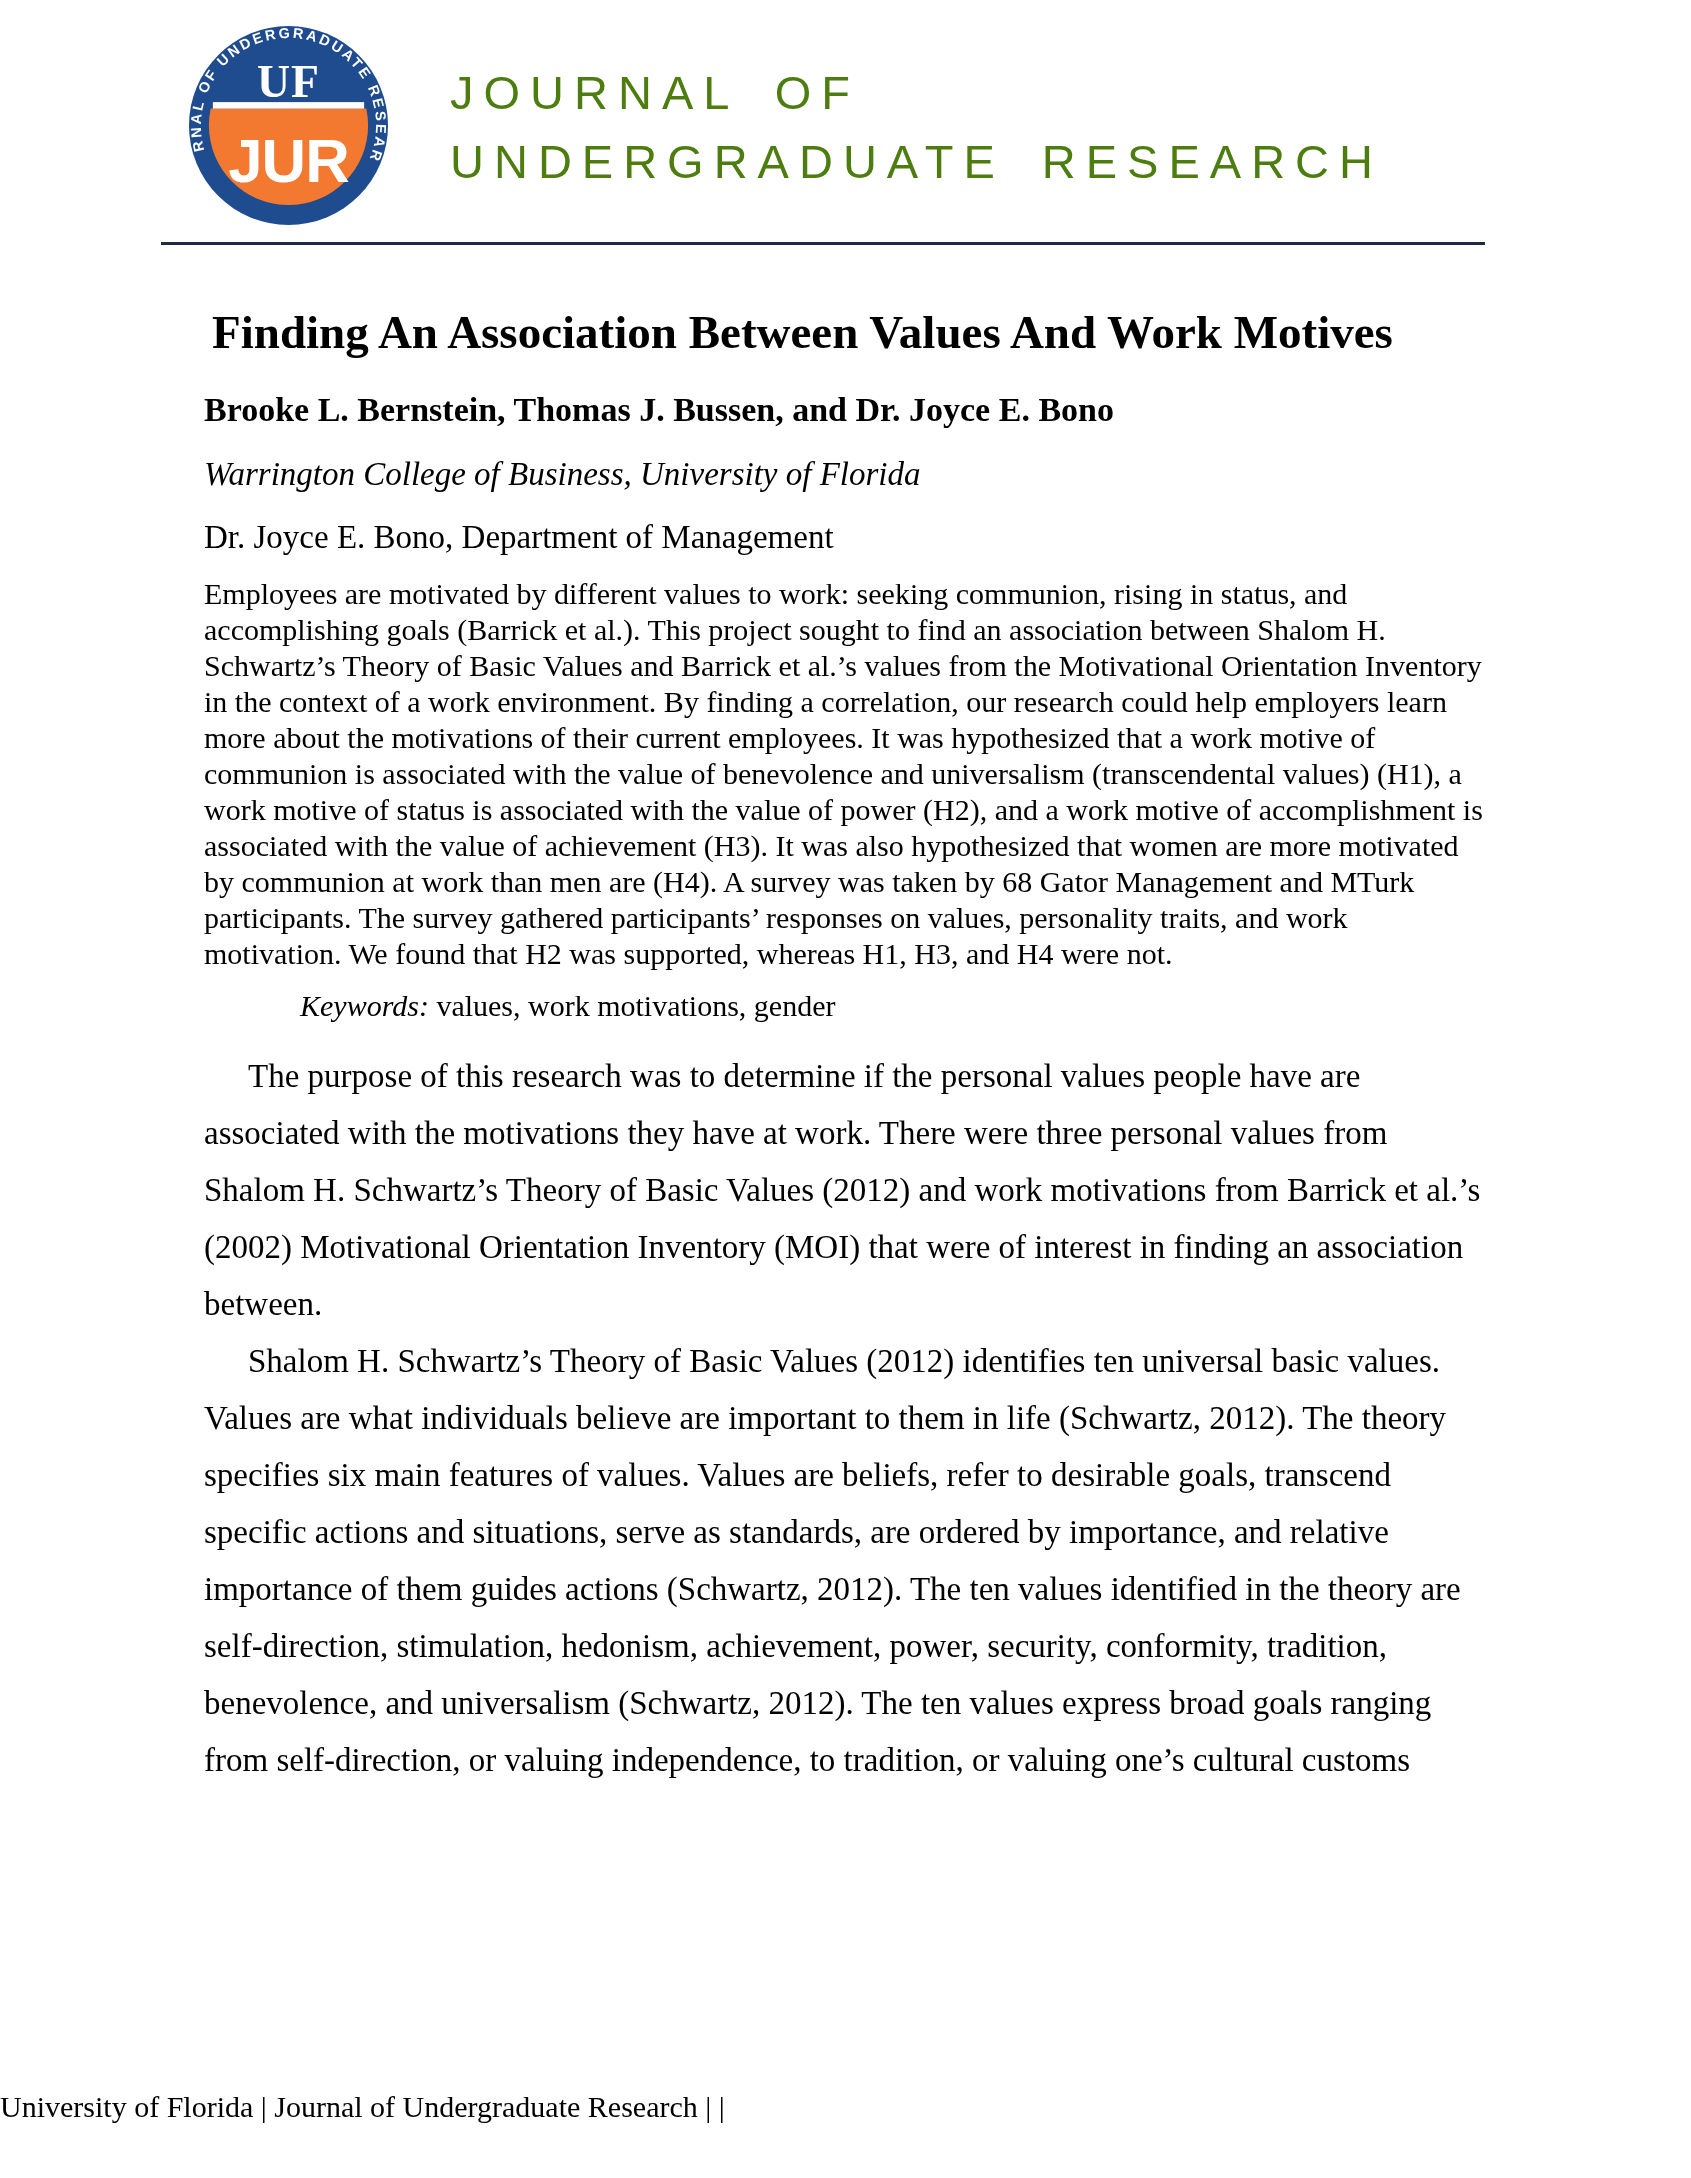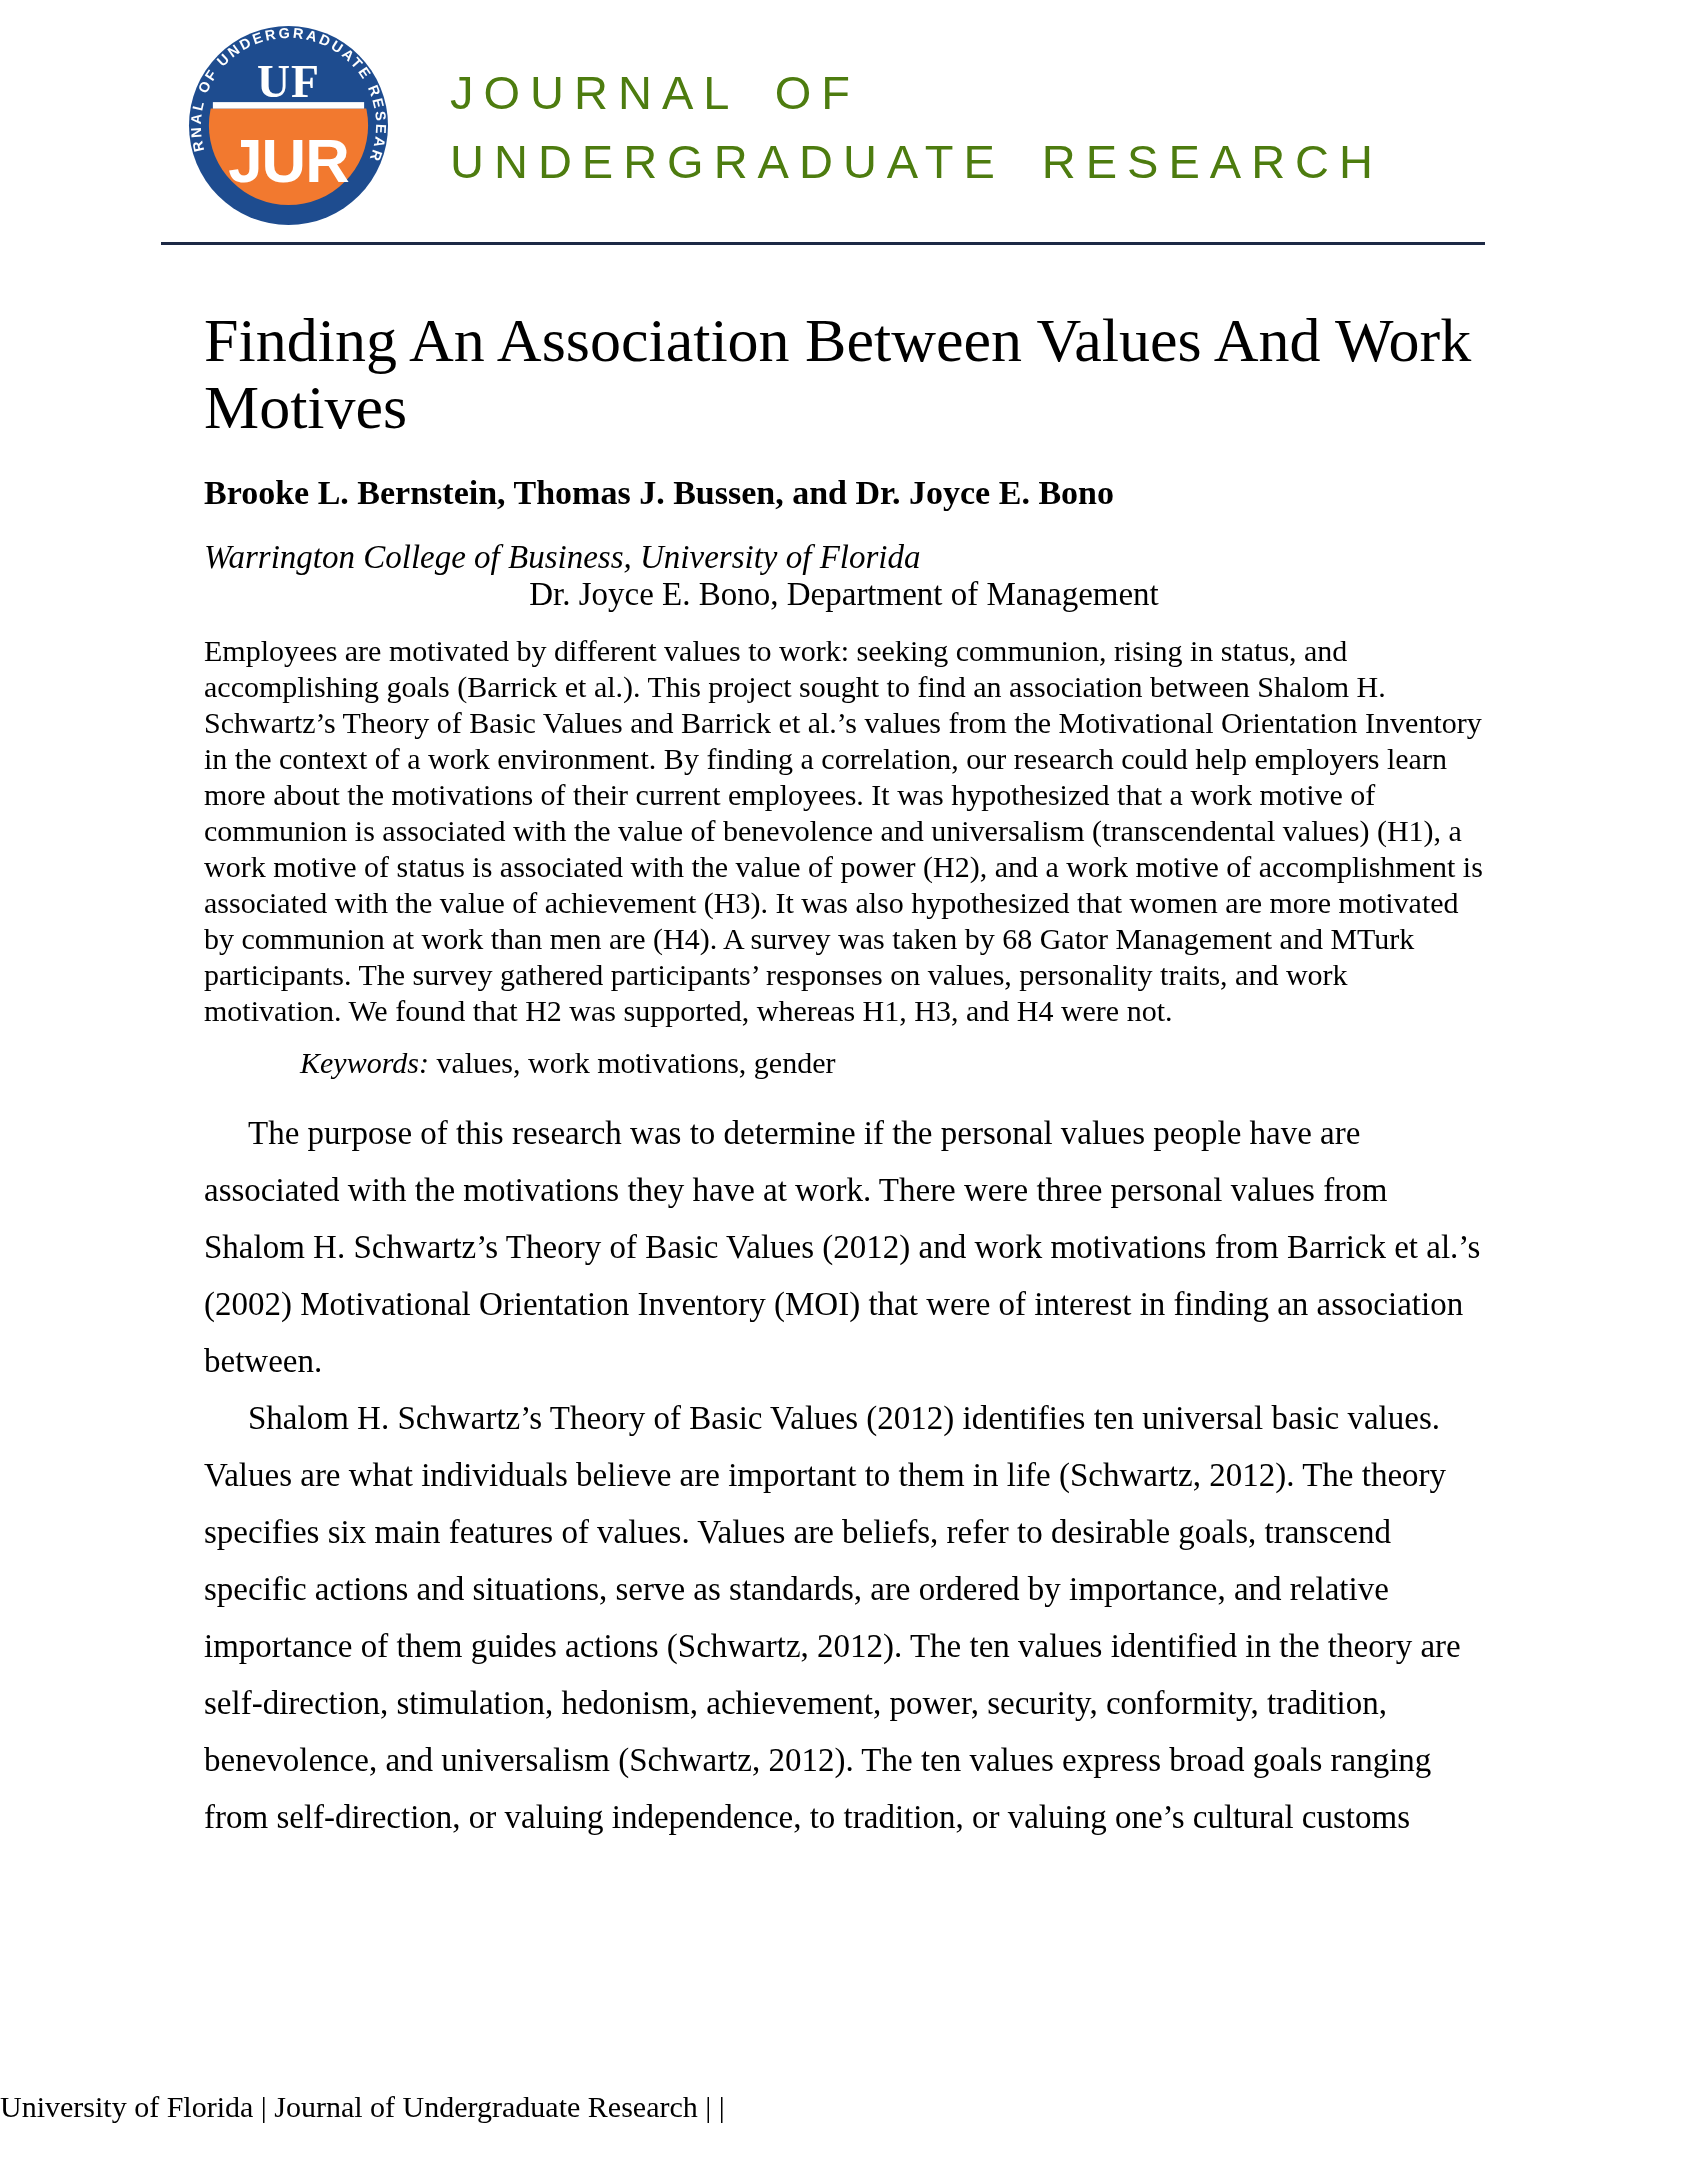--- a/index.html
+++ b/index.html
@@ -26,28 +26,28 @@
     color: #4d7c0f;
     white-space: nowrap;
   }
   .rule {
     position: absolute; top: 242px; left: 161px;
     width: 1324px; height: 3px; background: #1d2945;
   }
   
   .content { position: absolute; left: 204px; top: 245px; width: 1280px; }
   .title {
-    margin: 62px 0 0 0;
-    font-size: 62px;
-    font-weight: normal;
+    margin: 62px 0 0 8px;
+    font-size: 47px;
+    font-weight: bold;
     line-height: 1.08;
   }
   .authors { margin-top: 33px; font-size: 34px; font-weight: bold; }
   .affiliation { margin-top: 27px; font-size: 33px; font-style: italic; }
-  .department { font-size: 33px; text-align: center; }
+  .department { margin-top: 26px; font-size: 33px; }
   .abstract-heading { margin-top: 86px; font-size: 31px; text-align: center; }
   .abstract-text { margin: 20px 0 0 0; font-size: 30px; line-height: 36px; text-align: left; }
   .keywords { margin: 16px 0 0 0; font-size: 30px; line-height: 36px; text-indent: 96px; }
   .keywords .kw-label { font-style: italic; }
   .section-heading { margin-top: 42px; font-size: 34px; font-weight: bold; text-align: center; }
   .body-para { margin: 0; font-size: 33px; line-height: 57px; text-indent: 44px; }
   .body-para.first { margin-top: 24px; }
   
   .footer {
     position: absolute; top: 2090px; left: 0; width: 1692px;

